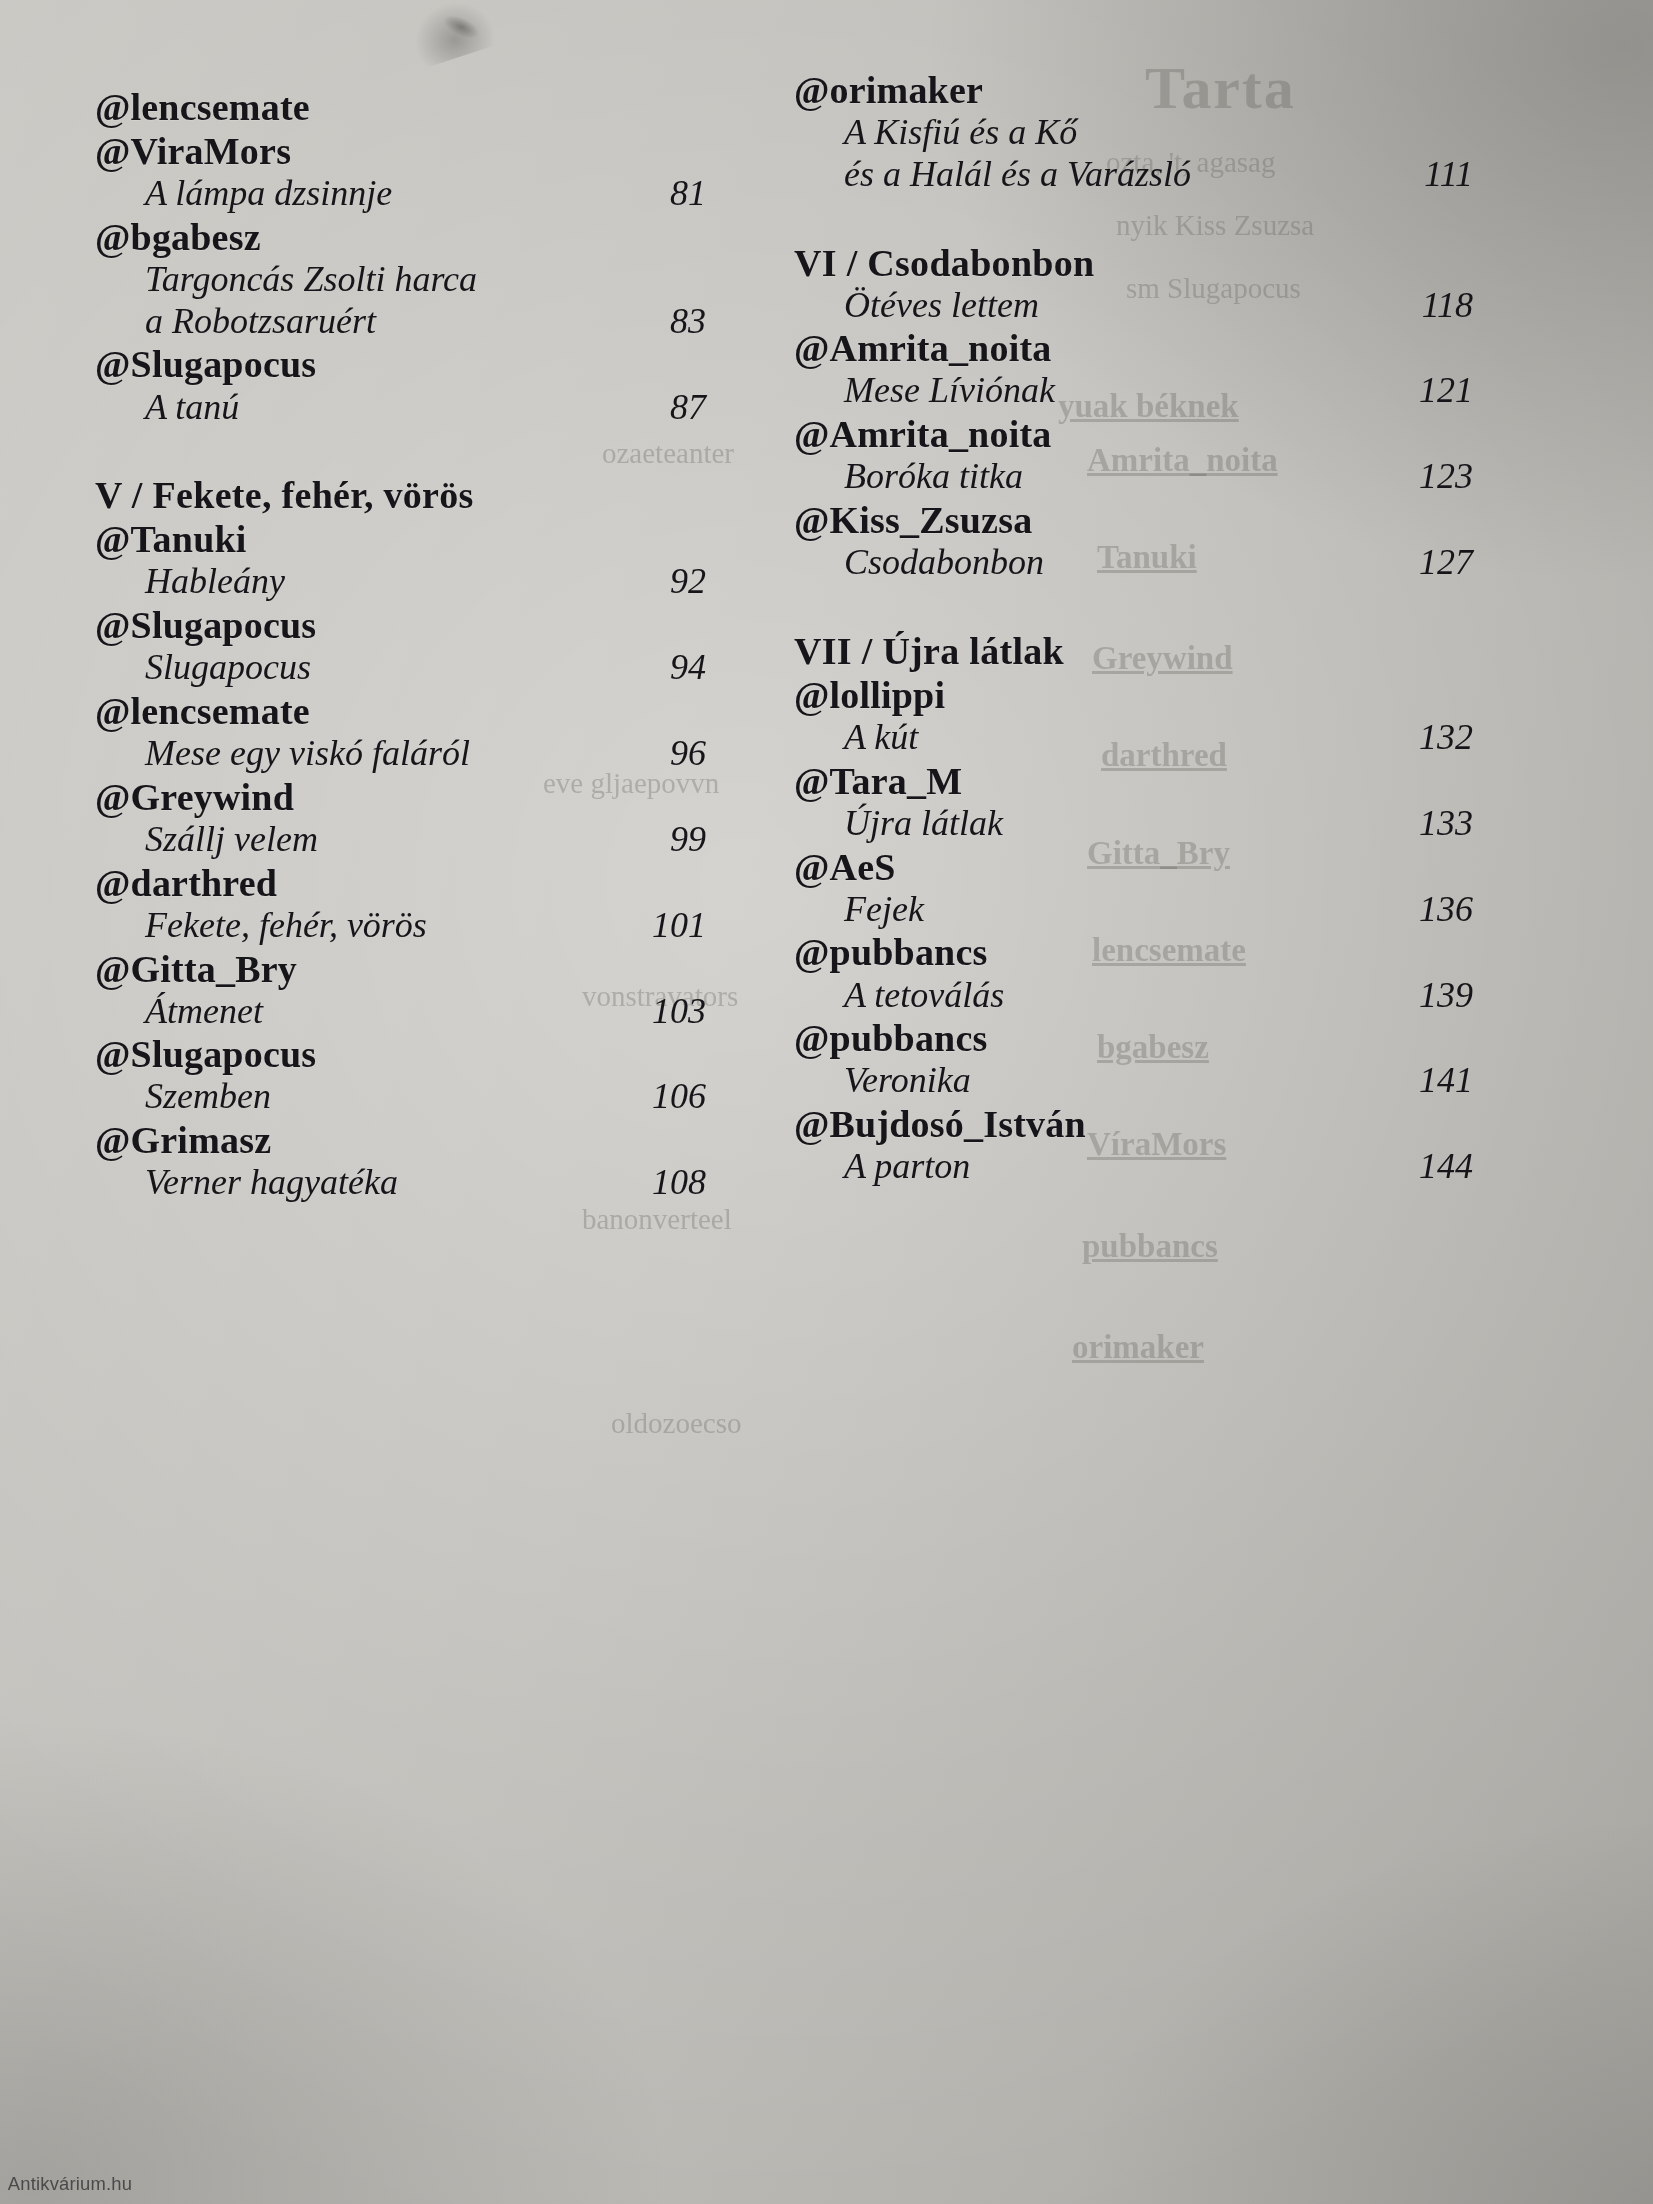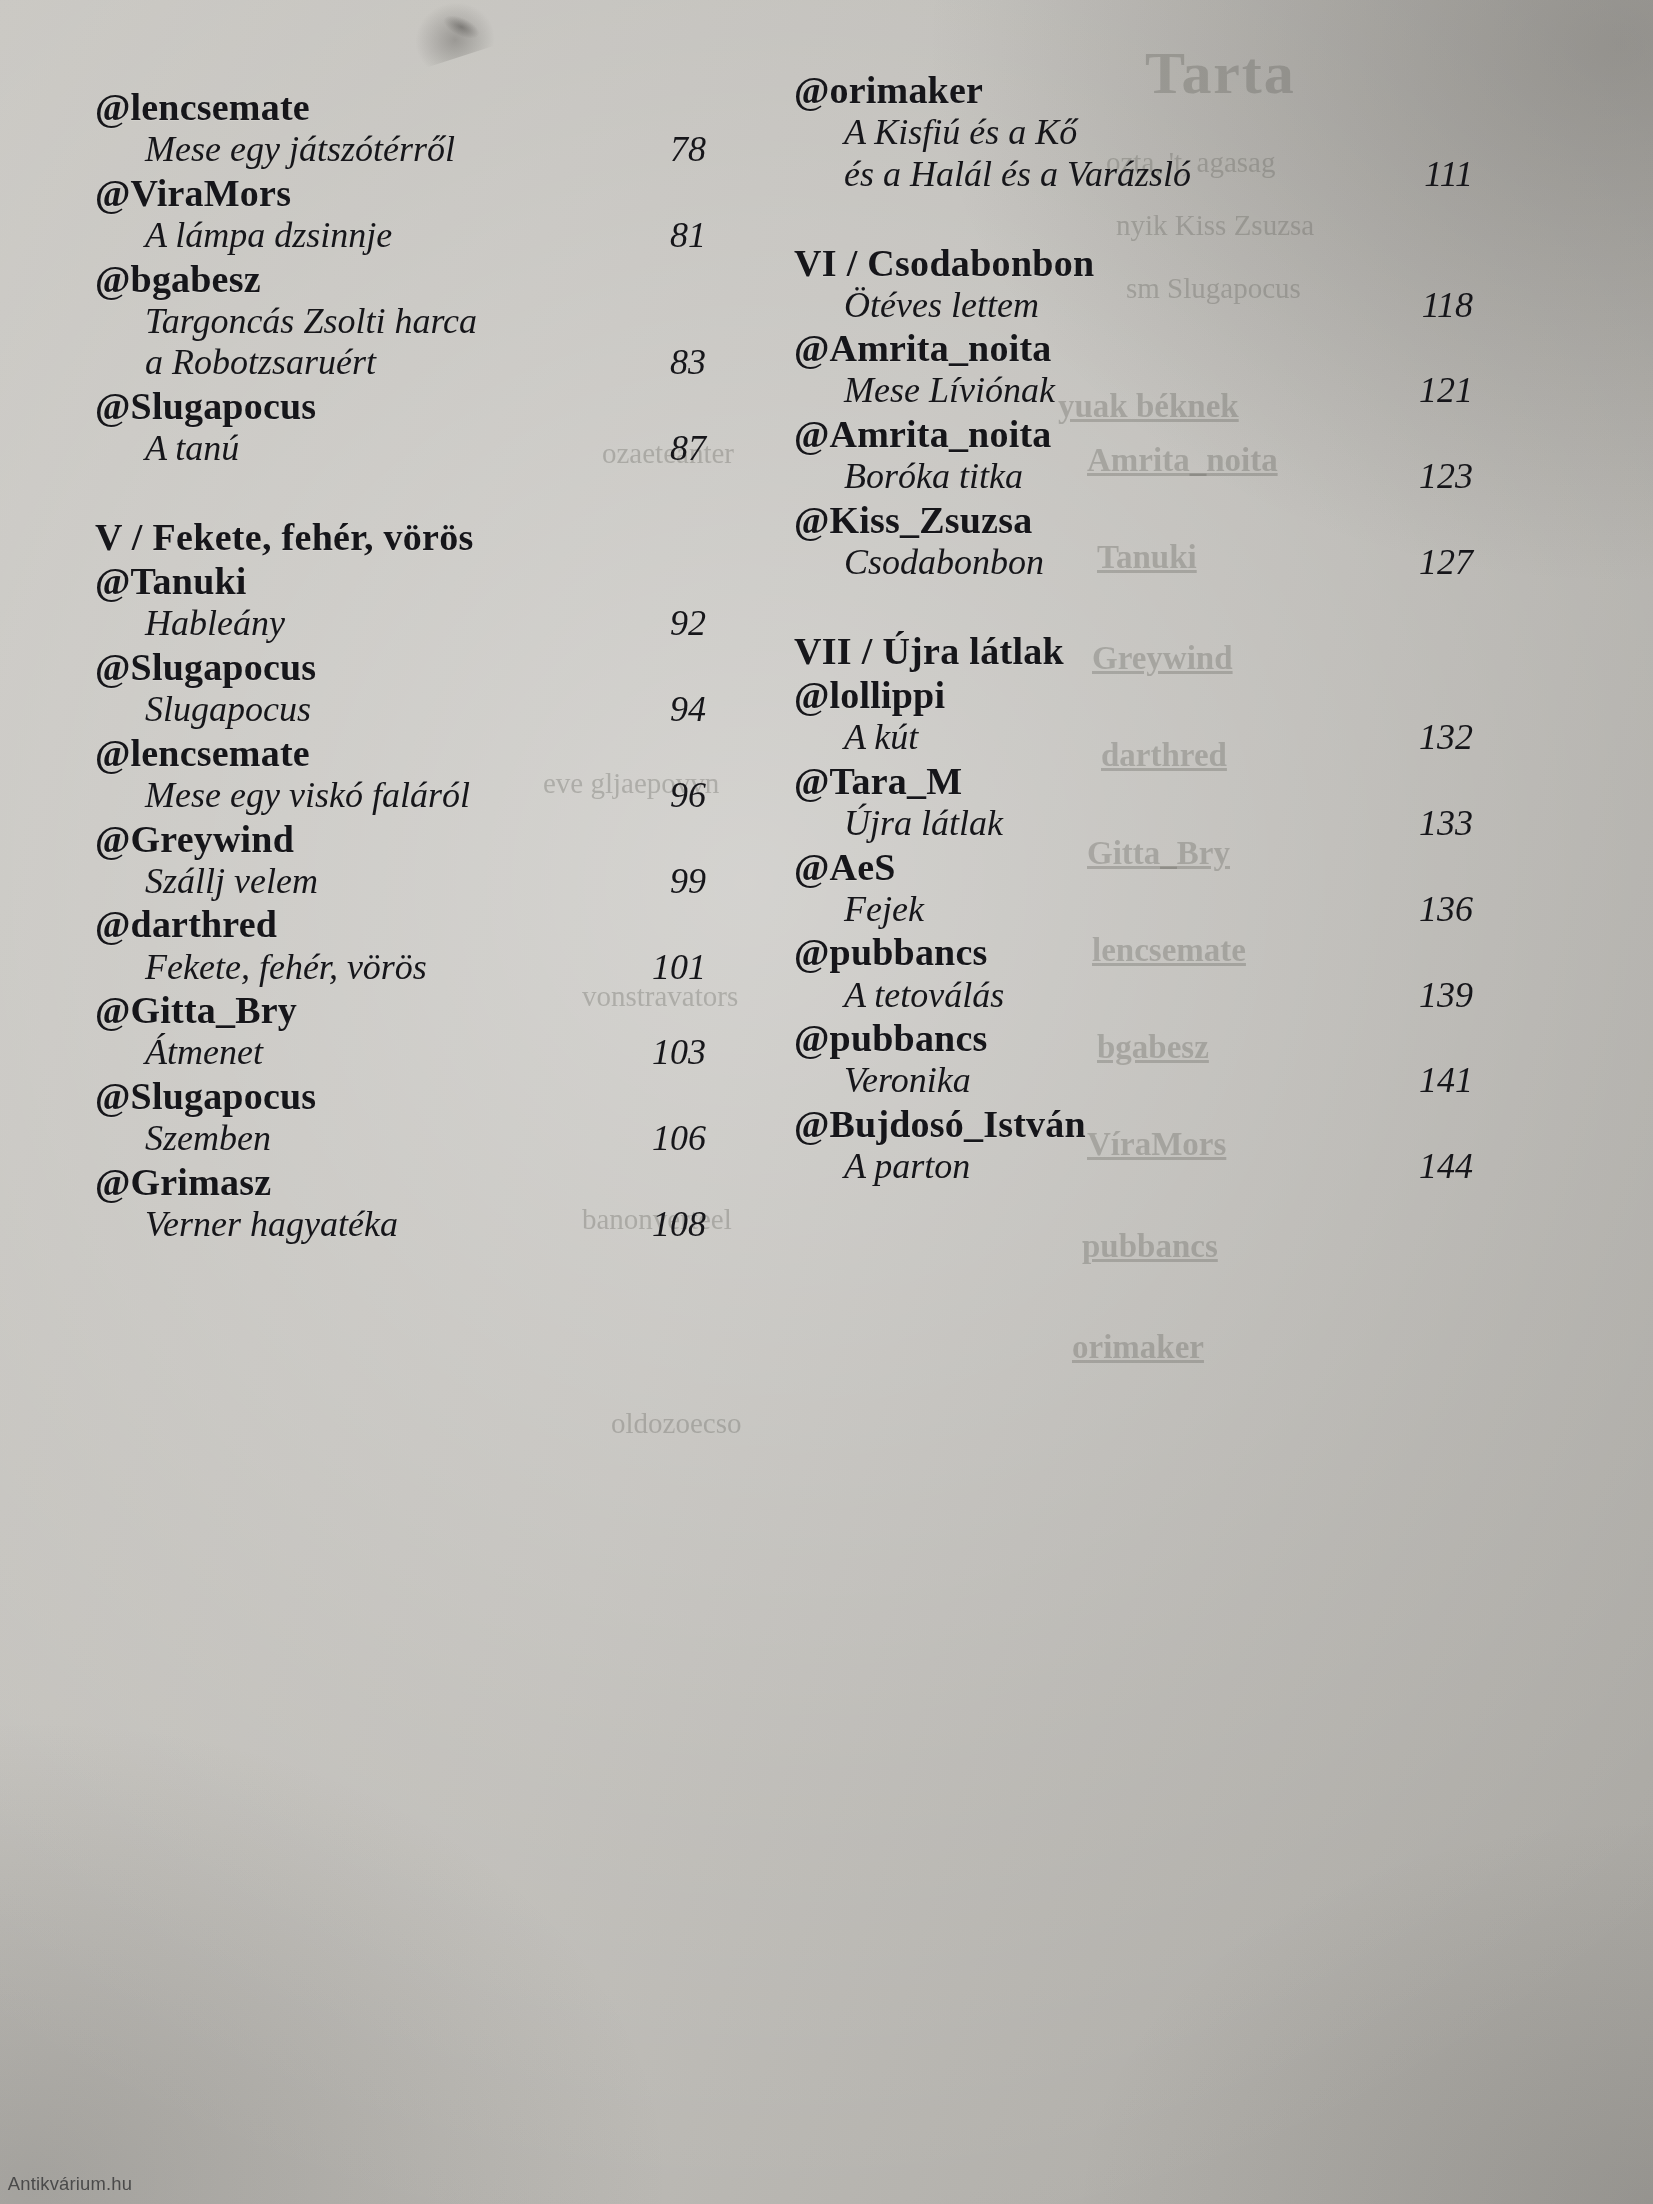--- a/index.html
+++ b/index.html
@@ -161,21 +161,21 @@
     font-size: 18.4px;
     color: #4a4a4a;
     letter-spacing: 0.2px;
   }
 </style>
 </head>
 <body>
 
 <div id="page"></div>
 
-<div class="bleed bleed-title" style="left:1145px; top:39px;text-align:right;">Tarta</div>
+<div class="bleed bleed-title" style="left:1145px; top:54px;text-align:right;">Tarta</div>
 <div class="bleed bleed-line" style="left:1106px; top:146px;">ozta, 't, agasag</div>
 <div class="bleed bleed-line" style="left:1116px; top:209px;">nyik Kiss Zsuzsa</div>
 <div class="bleed bleed-line" style="left:1126px; top:272px;">sm Slugapocus</div>
 <div class="bleed bleed-head" style="left:1058px; top:388px;">yuak béknek</div>
 <div class="bleed bleed-head" style="left:1087px; top:442px;">Amrita_noita</div>
 <div class="bleed bleed-head" style="left:1097px; top:539px;">Tanuki</div>
 <div class="bleed bleed-head" style="left:1092px; top:640px;">Greywind</div>
 <div class="bleed bleed-head" style="left:1101px; top:737px;">darthred</div>
 <div class="bleed bleed-head" style="left:1087px; top:835px;">Gitta_Bry</div>
 <div class="bleed bleed-head" style="left:1092px; top:932px;">lencsemate</div>
@@ -191,25 +191,20 @@
 
 <div class="smudge"></div>
 <div class="smudge2"></div>
 
 <div id="content">
 
   <div class="column col-left">
 
     <div class="block">
       <div class="author">@lencsemate</div>
-      <div class="entry">
-        <span class="title">Mese egy játszótérről</span>
-        <span class="dots"></span>
-        <span class="page">78</span>
-      </div>
     </div>
 
     <div class="block">
       <div class="author">@ViraMors</div>
       <div class="entry">
         <span class="title">A lámpa dzsinnje</span>
         <span class="dots"></span>
         <span class="page">81</span>
       </div>
     </div>

